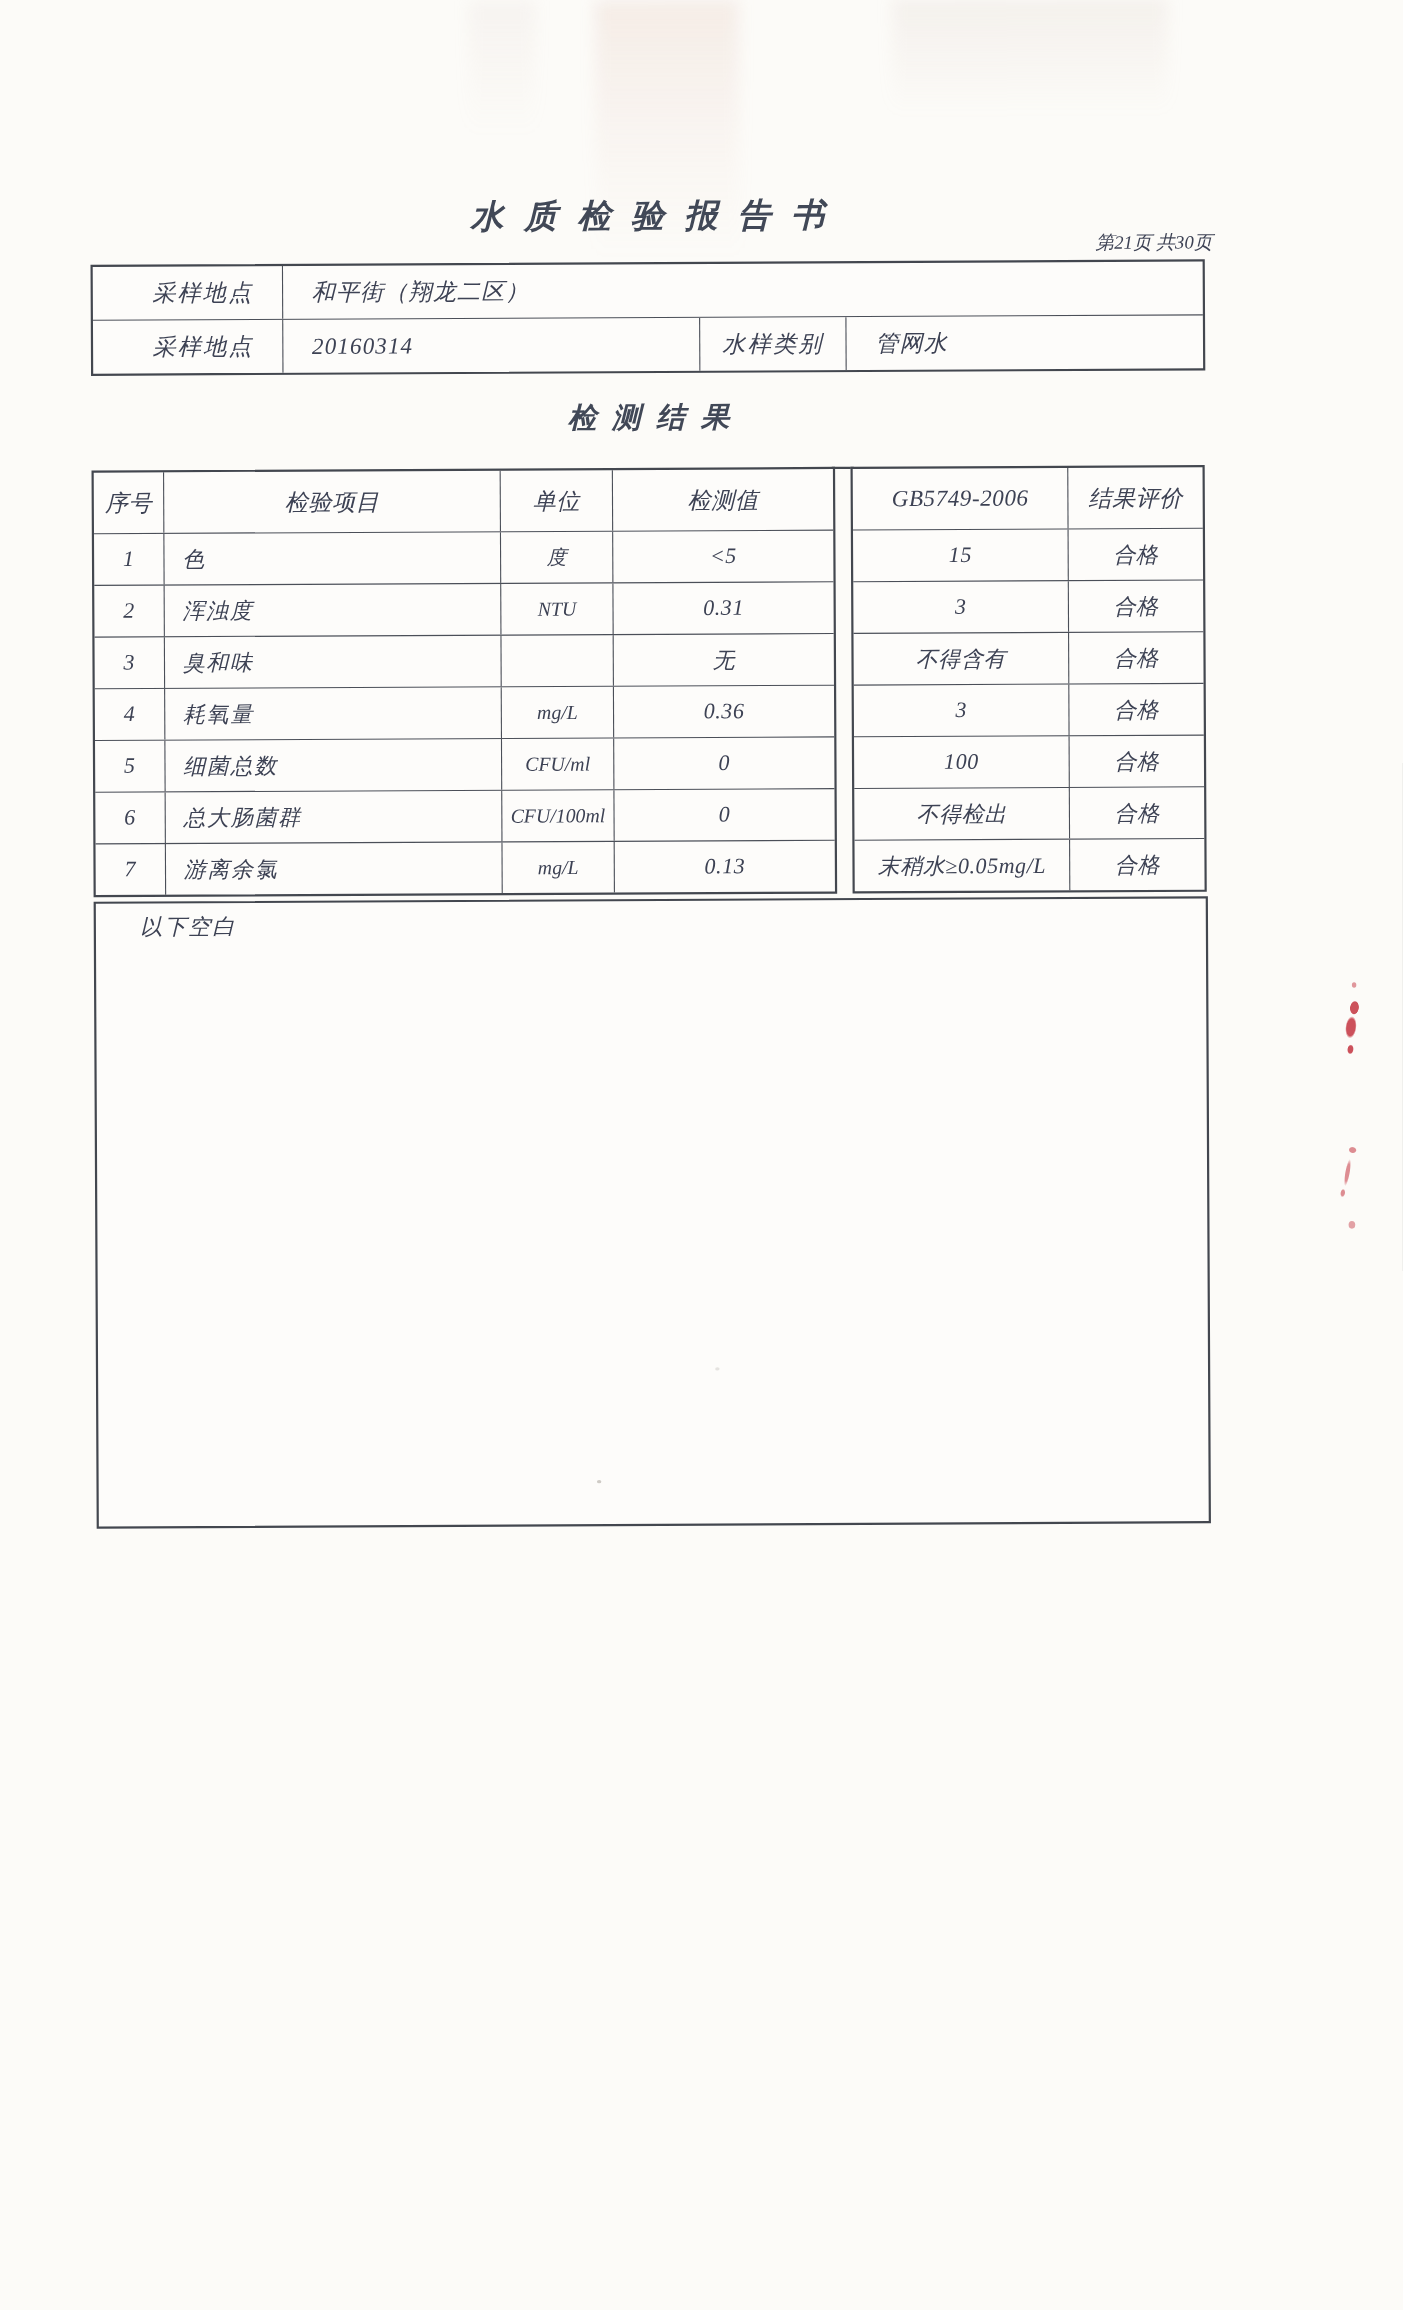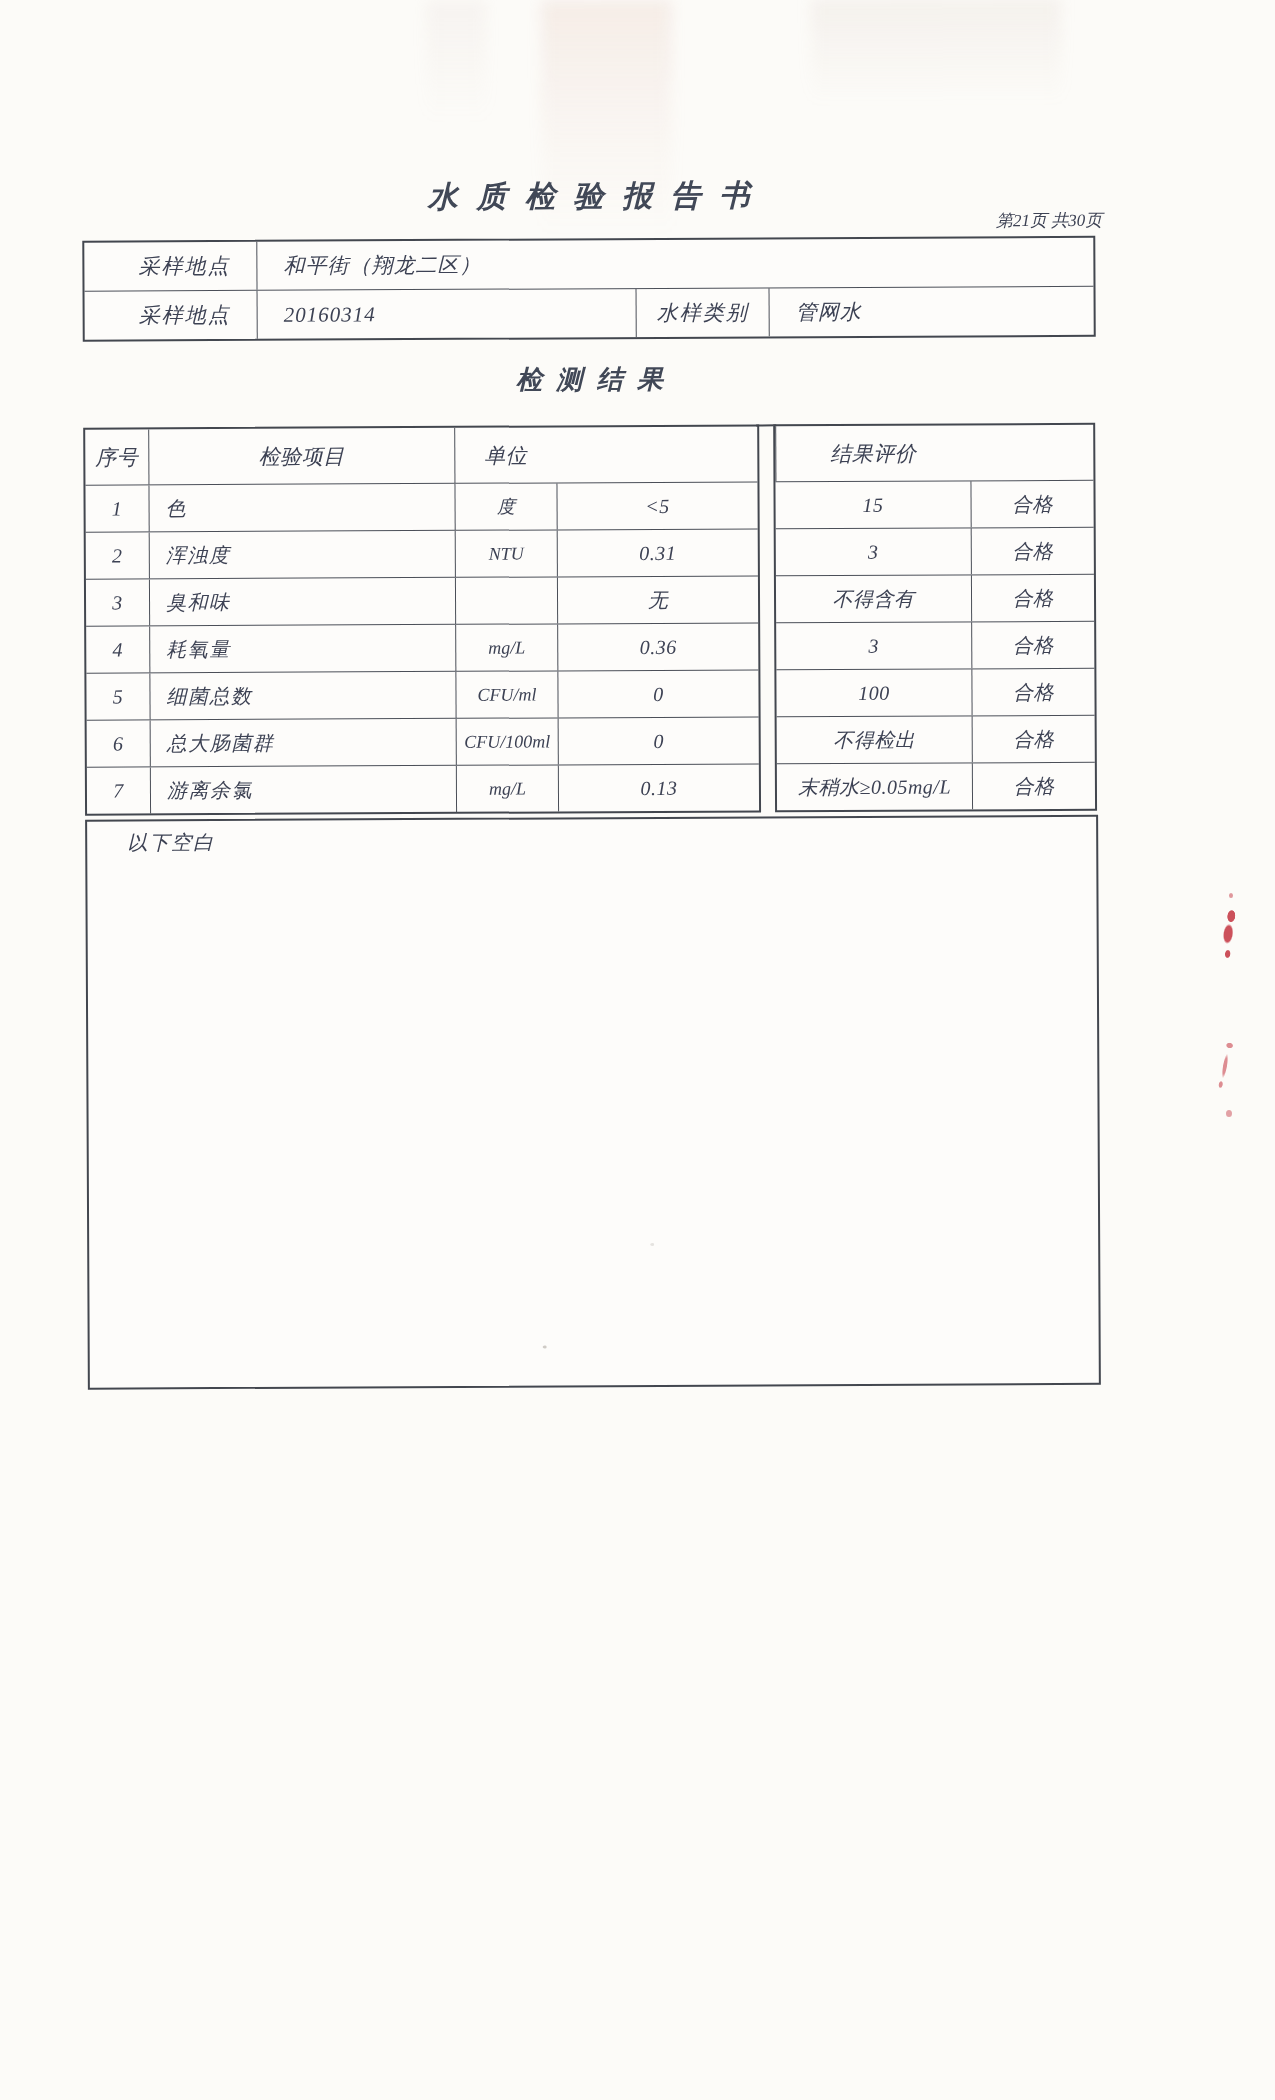--- a/index.html
+++ b/index.html
@@ -130,20 +130,21 @@
       </div>
     </div>
 
     <div class="section-title">检测结果</div>
 
     <div class="rt rt-left">
       <div class="rrow hrow">
         <div class="rcell">序号</div>
         <div class="rcell bl">检验项目</div>
         <div class="rcell bl">单位</div>
+        <div class="rcell bl">检测值</div>
       </div>
       <div class="rrow drow">
         <div class="rcell">1</div>
         <div class="rcell bl item">色</div>
         <div class="rcell bl unit">度</div>
         <div class="rcell bl">&lt;5</div>
       </div>
       <div class="rrow drow">
         <div class="rcell">2</div>
         <div class="rcell bl item">浑浊度</div>
@@ -179,20 +180,21 @@
         <div class="rcell bl item">游离余氯</div>
         <div class="rcell bl unit">mg/L</div>
         <div class="rcell bl">0.13</div>
       </div>
     </div>
 
     <div class="gap-top-line"></div>
 
     <div class="rt rt-right">
       <div class="rrow hrow">
+        <div class="rcell">GB5749-2006</div>
         <div class="rcell bl">结果评价</div>
       </div>
       <div class="rrow drow">
         <div class="rcell">15</div>
         <div class="rcell bl">合格</div>
       </div>
       <div class="rrow drow">
         <div class="rcell">3</div>
         <div class="rcell bl">合格</div>
       </div>

